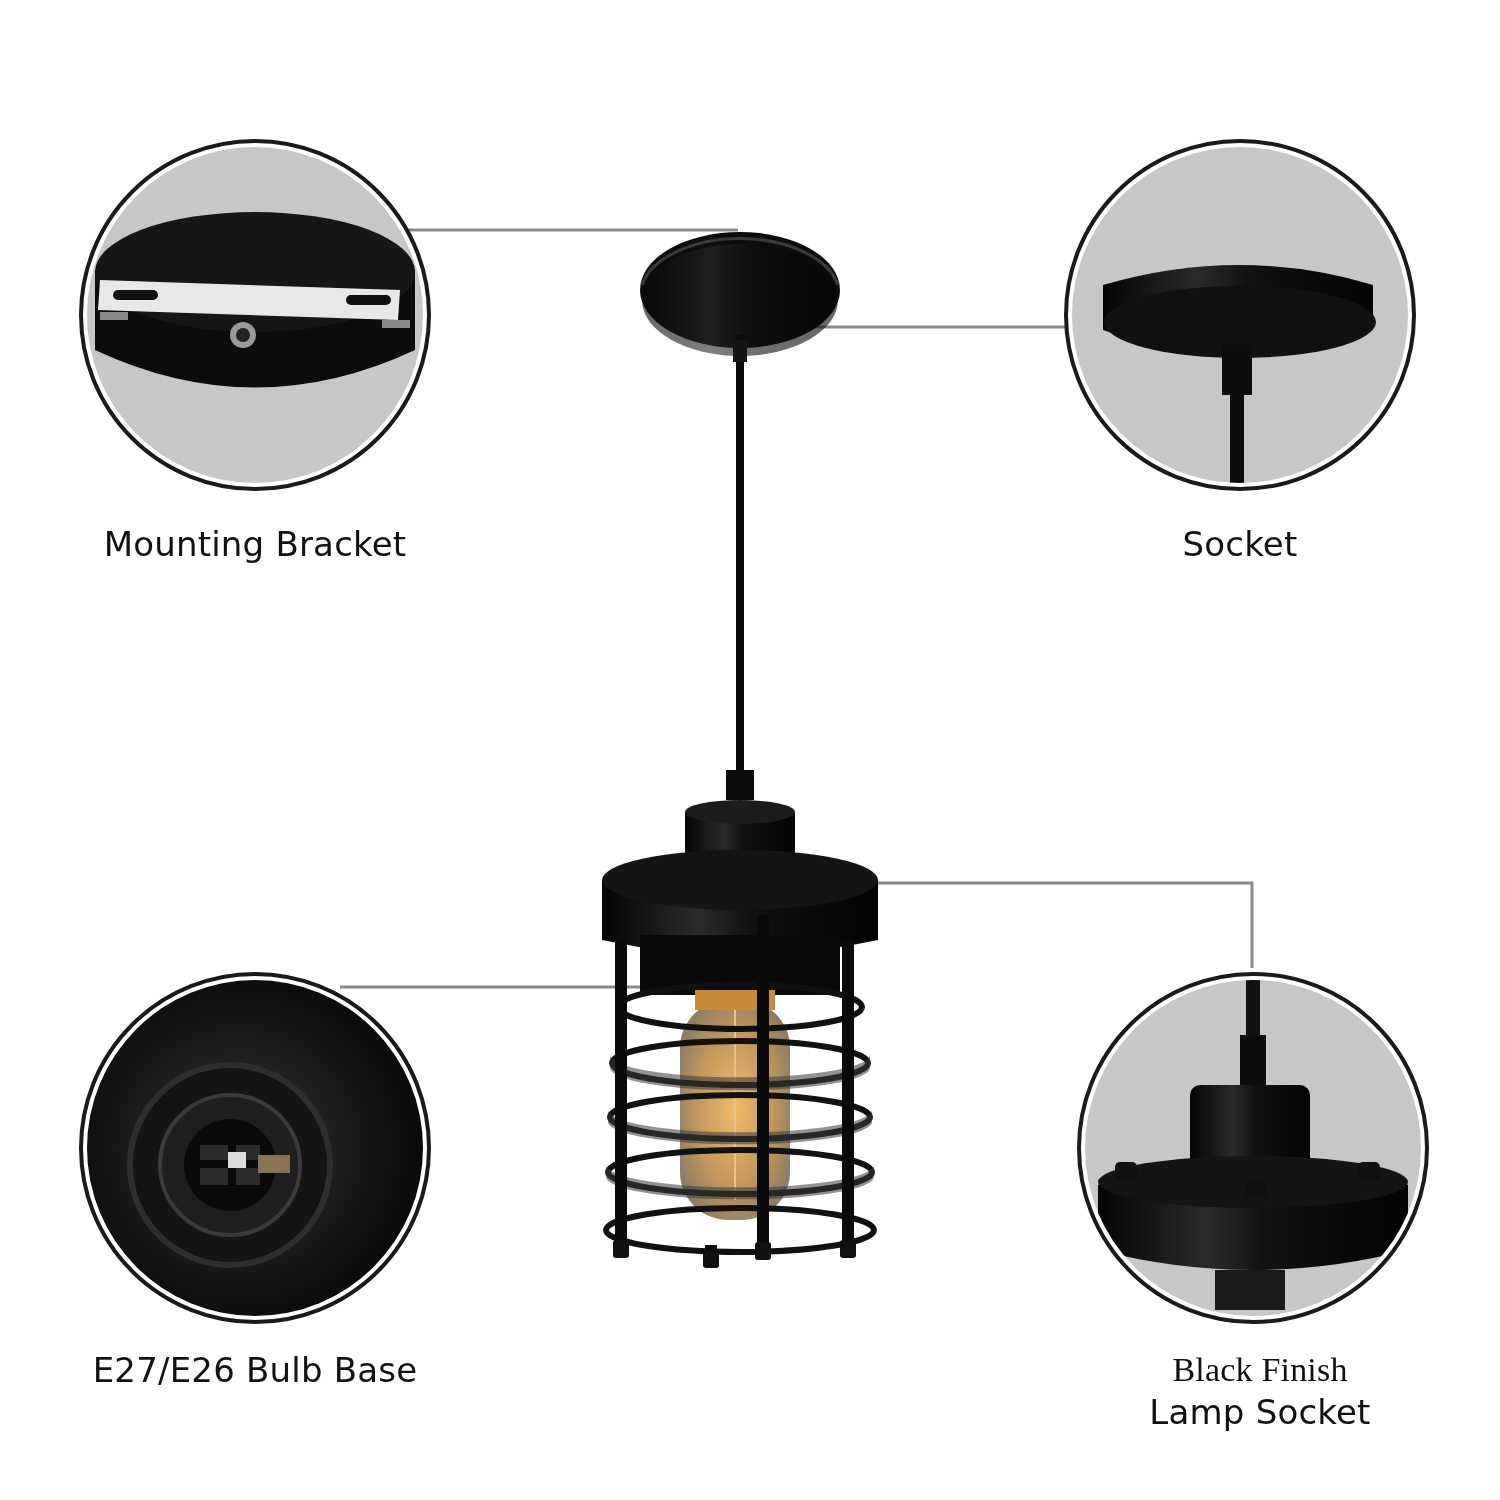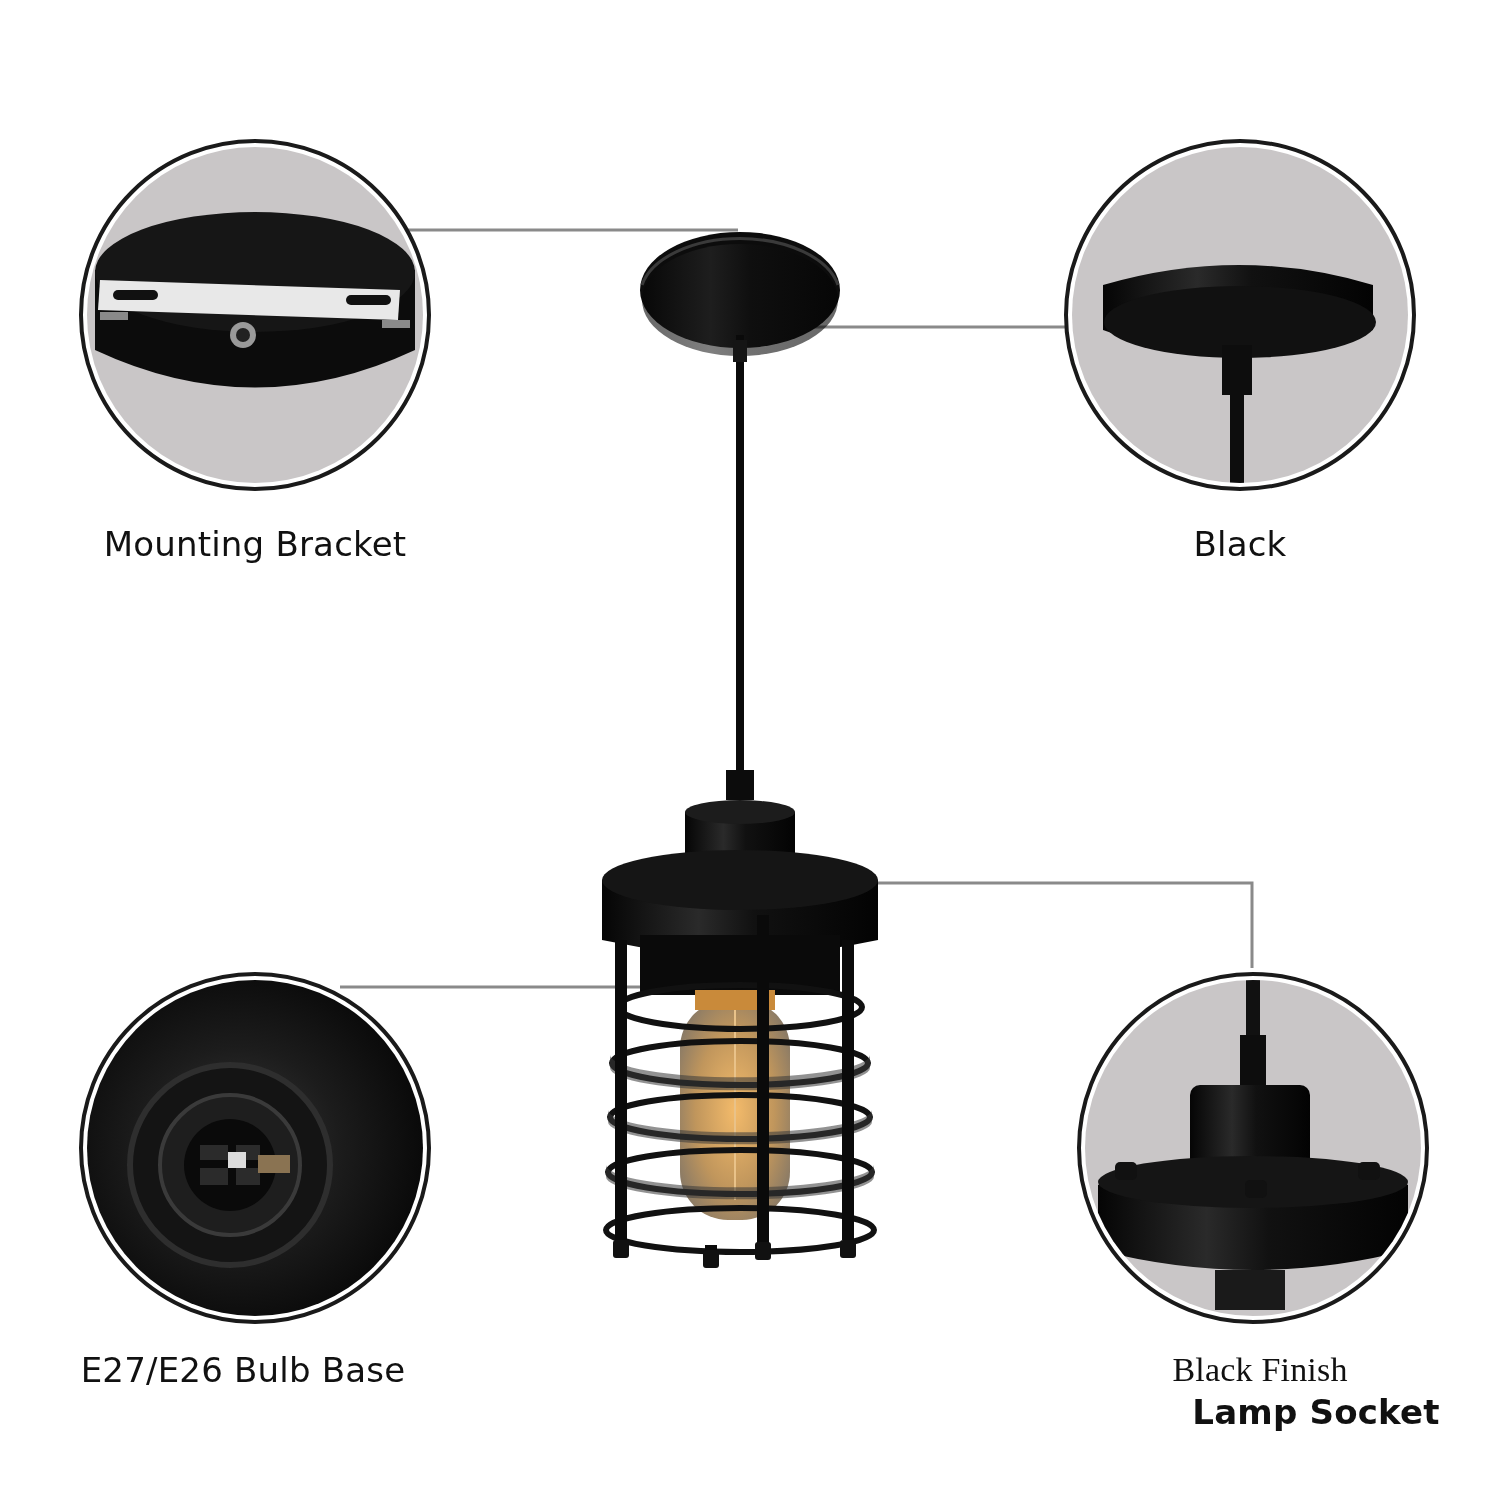--- a/index.html
+++ b/index.html
@@ -156,17 +156,17 @@
         <ellipse cx="1253" cy="1182" rx="155" ry="26" fill="#151515"></ellipse>
         <rect x="1115" y="1162" width="22" height="18" rx="5" fill="#111"></rect>
         <rect x="1245" y="1180" width="22" height="18" rx="5" fill="#111"></rect>
         <rect x="1358" y="1162" width="22" height="18" rx="5" fill="#111"></rect>
         <rect x="1215" y="1270" width="70" height="40" fill="#1a1a1a"></rect>
       </g>
     </g>
   </svg>
 
   <div class="label" style="left:70px; top:524px; width:370px;">Mounting Bracket</div>
-  <div class="label" style="left:1100px; top:524px; width:280px;">Black</div>
-  <div class="label" style="left:48px; top:1350px; width:390px;">E27/E26 Bulb Base</div>
+  <div class="label" style="left:1100px; top:524px; width:280px;">Socket</div>
+  <div class="label" style="left:60px; top:1350px; width:390px;">E27/E26 Bulb Base</div>
   <div class="label" style="left:1080px; top:1350px; width:360px;font-family:Liberation Serif, serif;">Black Finish</div>
-  <div class="label" style="left:1136px; top:1392px; width:360px;font-weight:bold;">Lamp Socket</div>
+  <div class="label" style="left:1080px; top:1392px; width:360px;">Lamp Socket</div>
 </div>
 
 </body></html>

